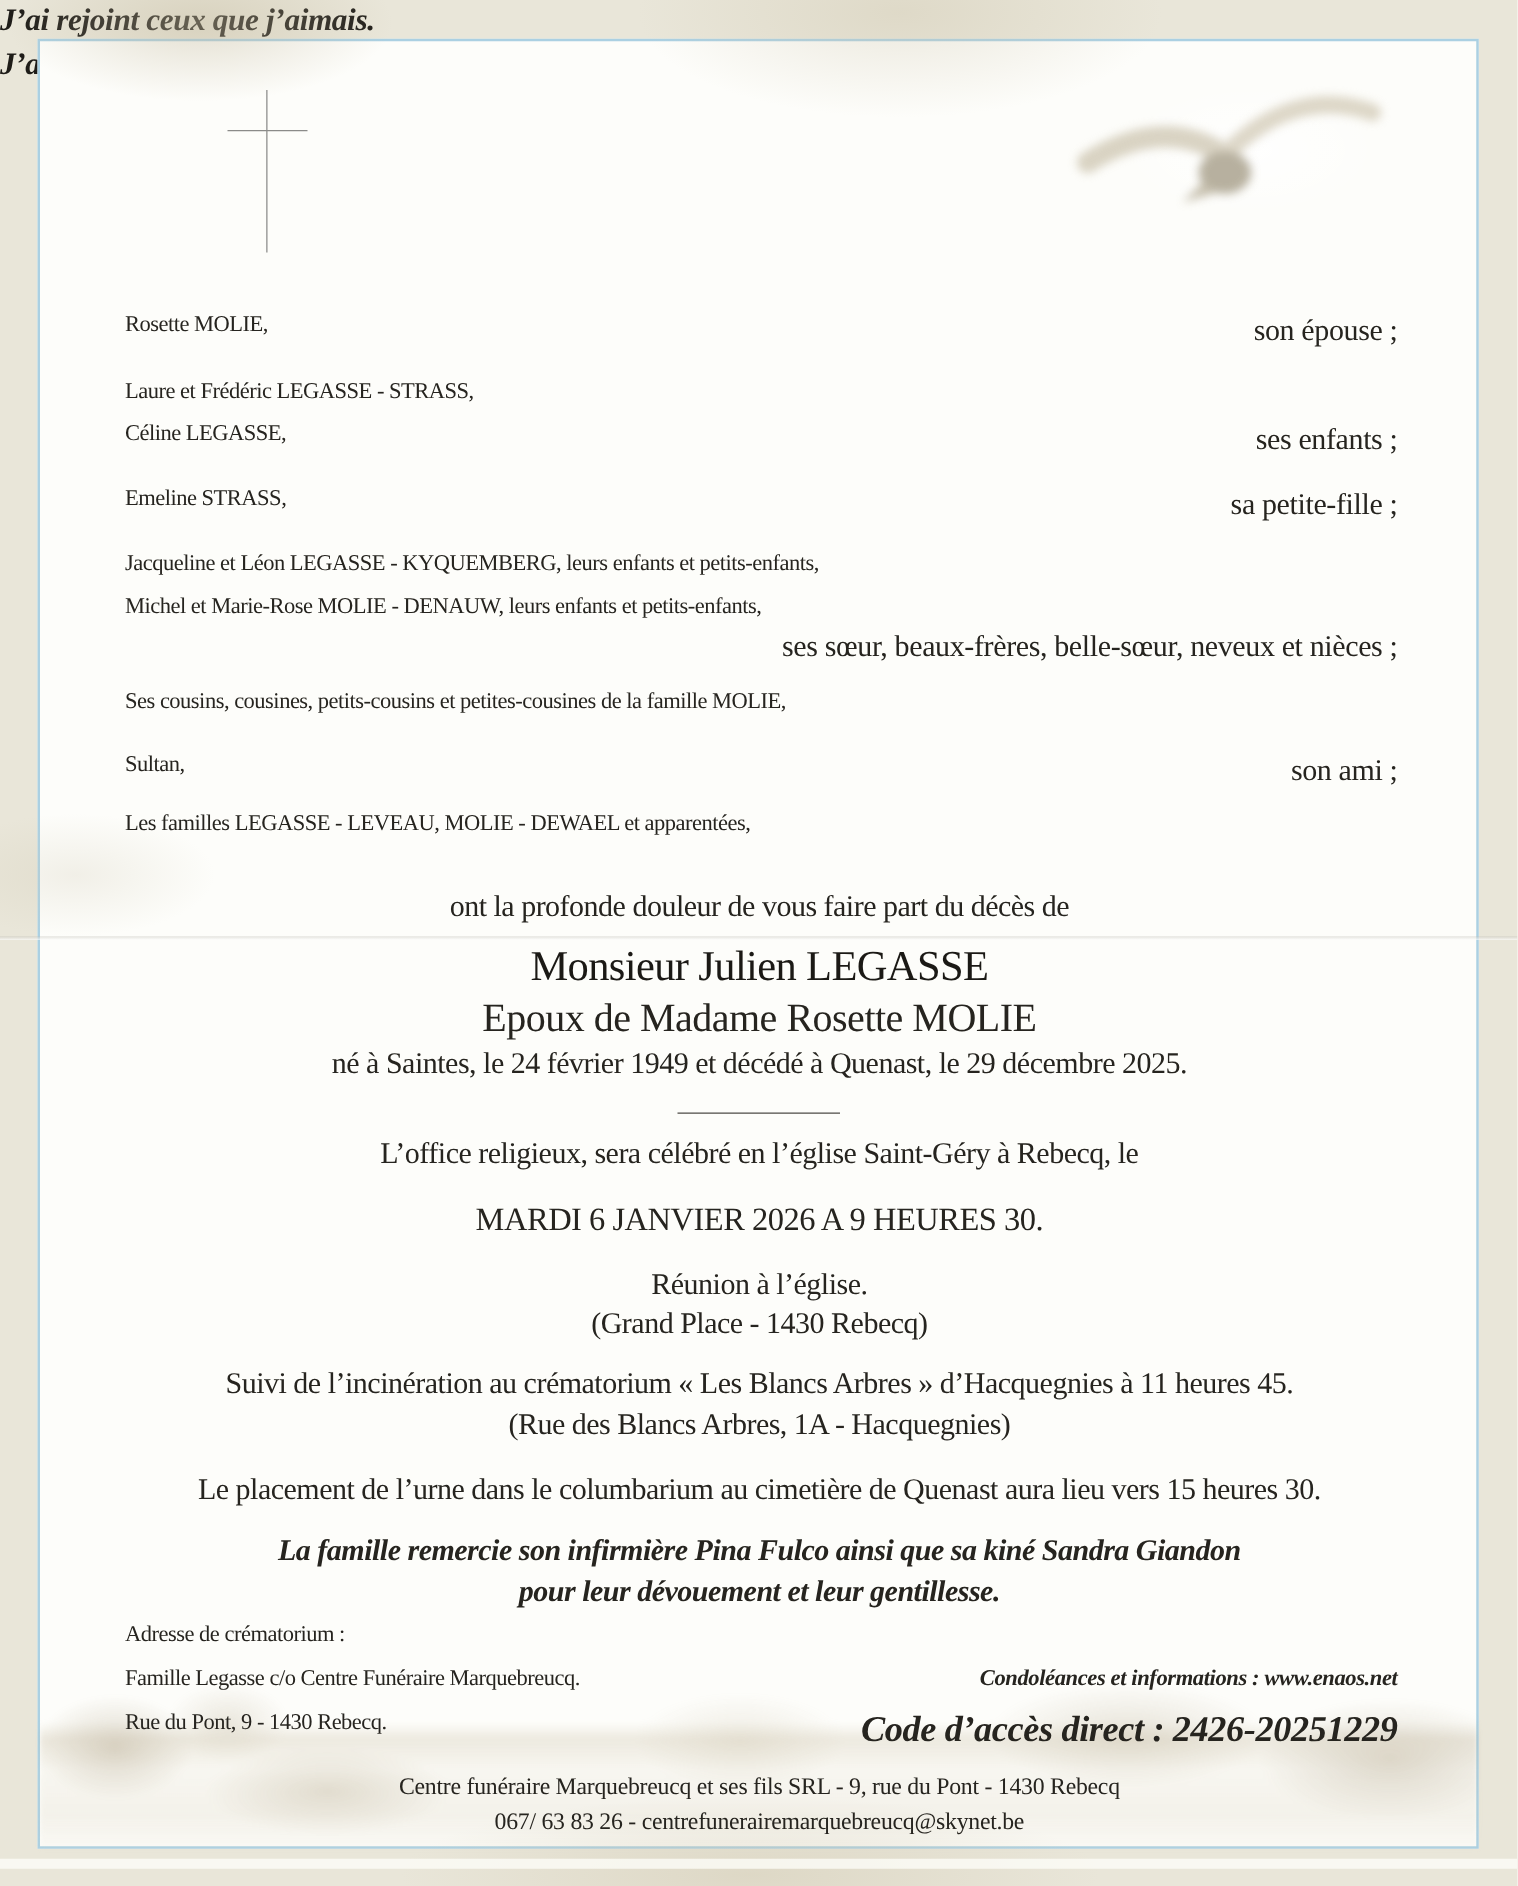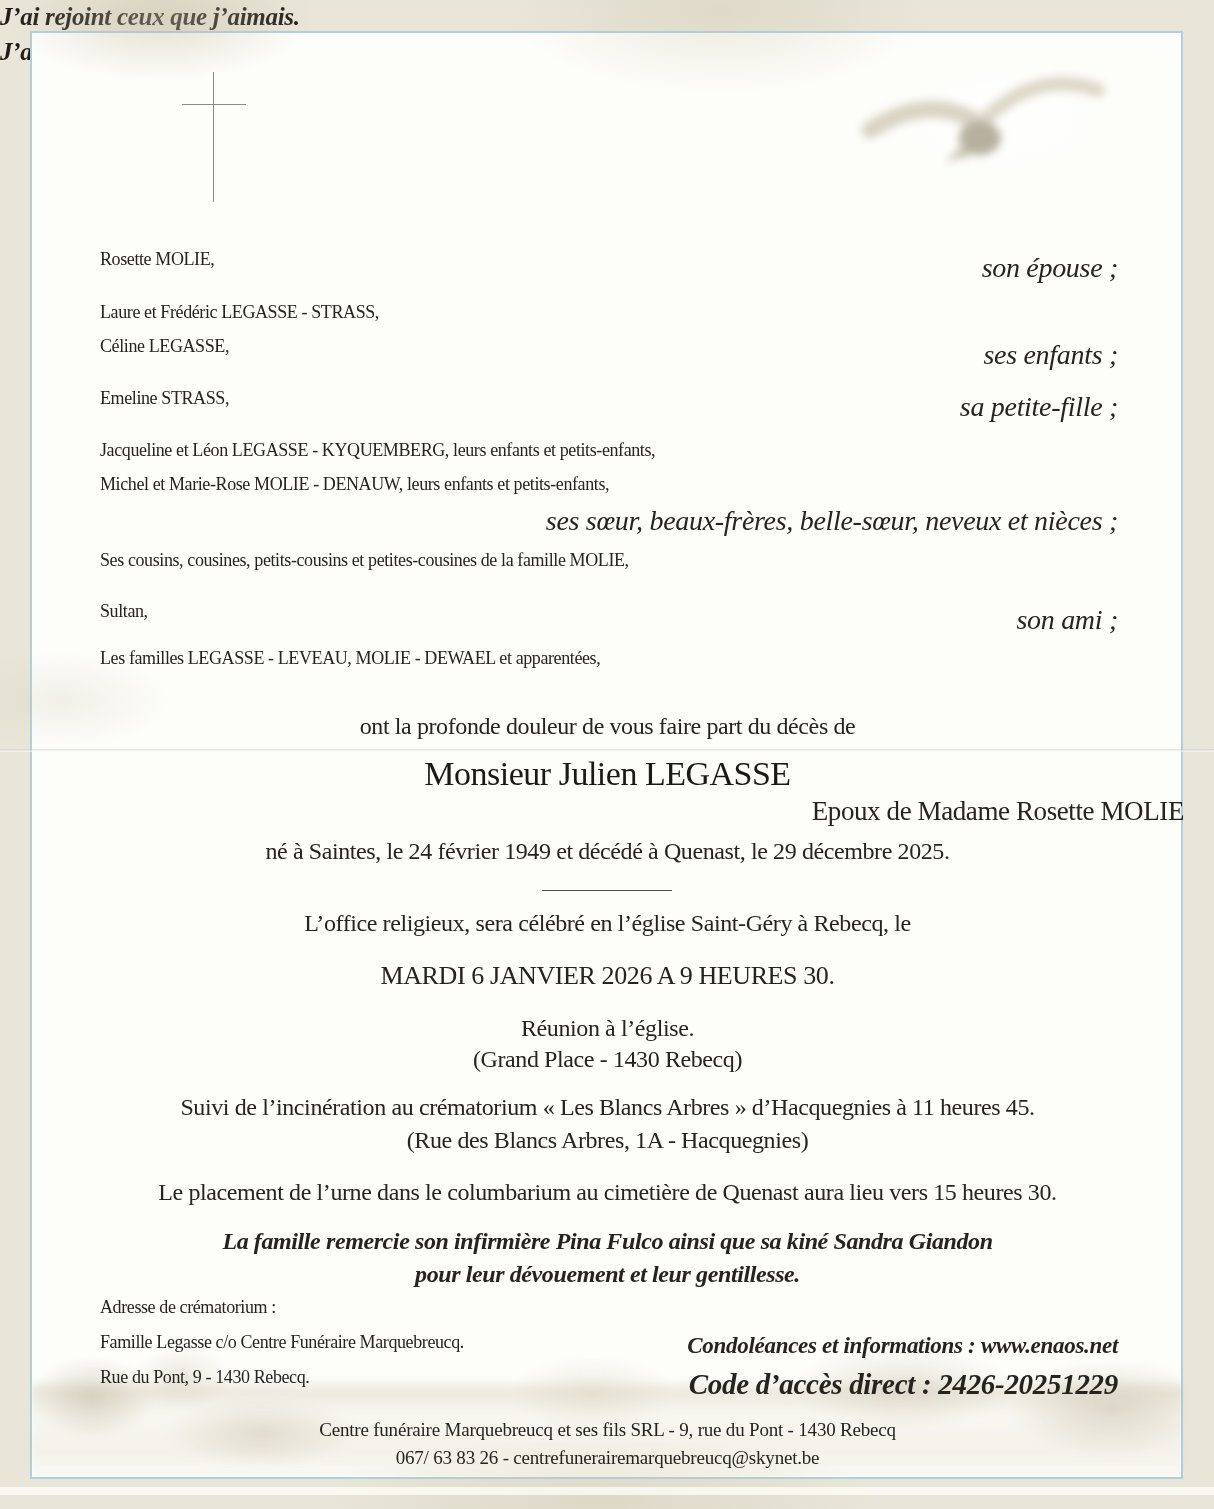--- a/index.html
+++ b/index.html
@@ -37,25 +37,25 @@
   .cross-h{position:absolute;left:182px;top:104px;width:64px;height:1px;background:#8b8b89;}
   
   .dove-wrap{position:absolute;left:850px;top:58px;width:300px;height:150px;filter:blur(4px);opacity:.75;}
   .dove-glow{
     position:absolute;left:860px;top:50px;width:280px;height:150px;
     background:radial-gradient(140px 70px at 140px 70px, rgba(255,255,255,.9), rgba(255,255,255,0) 75%);
     pointer-events:none;
   }
   .txt{position:absolute;line-height:1.3;white-space:nowrap;}
   .name{left:100px;font-size:18px;letter-spacing:-0.4px;}
-  .rel{right:96px;text-align:right;font-style:italic;font-size:28px;letter-spacing:-0.3px;}
+  .rel{right:96px;text-align:right;font-size:24px;letter-spacing:-0.3px;}
   .center{left:31px;width:1153px;text-align:center;font-size:24px;letter-spacing:-0.4px;}
   .quote{left:557px;top:108px;font-size:25px;font-weight:bold;font-style:italic;line-height:1.38;white-space:nowrap;letter-spacing:-0.3px;color:#1e1c18;}
   .title{font-size:34px;font-weight:normal;letter-spacing:-0.5px;color:#1b1915;}
-  .subtitle{font-size:27px;text-align:right;}
+  .subtitle{font-size:32px;}
   .bold{font-weight:normal;}
   .bolditalic{font-weight:bold;font-style:italic;}
   .divider{position:absolute;left:542px;top:890px;width:130px;height:1px;background:#4d4b46;}
   .small{font-size:19px;letter-spacing:-0.2px;}
   
   .landscape{
     position:absolute;left:32px;top:1338px;width:1150px;height:141px;
     pointer-events:none;opacity:.55;filter:blur(2px);
     background:
       radial-gradient(90px 60px at 60px 60px, rgba(150,132,96,.55), rgba(150,132,96,0) 70%),
@@ -135,20 +135,20 @@
 
 <div class="txt center bolditalic" style="top:1226px">La famille remercie son infirmière Pina Fulco ainsi que sa kiné Sandra Giandon</div>
 <div class="txt center bolditalic" style="top:1259px">pour leur dévouement et leur gentillesse.</div>
 
 <div class="landscape"></div>
 
 <div class="txt name" style="top:1296px">Adresse de crématorium :</div>
 <div class="txt name" style="top:1331px">Famille Legasse c/o Centre Funéraire Marquebreucq.</div>
 <div class="txt name" style="top:1366px">Rue du Pont, 9 - 1430 Rebecq.</div>
 
-<div class="txt rel bolditalic" style="top:1331px;font-size:23px">Condoléances et informations : www.enaos.net</div>
+<div class="txt rel bolditalic" style="top:1331px;font-size:18px">Condoléances et informations : www.enaos.net</div>
 <div class="txt rel bolditalic" style="top:1366px;font-size:29px">Code d’accès direct : 2426-20251229</div>
 
 <div class="txt center small" style="top:1418px">Centre funéraire Marquebreucq et ses fils SRL - 9, rue du Pont - 1430 Rebecq</div>
 <div class="txt center small" style="top:1446px">067/ 63 83 26 - centrefunerairemarquebreucq@skynet.be</div>
 
 <div class="crease"></div>
 <div class="band-below"></div>
 
 </body></html>

